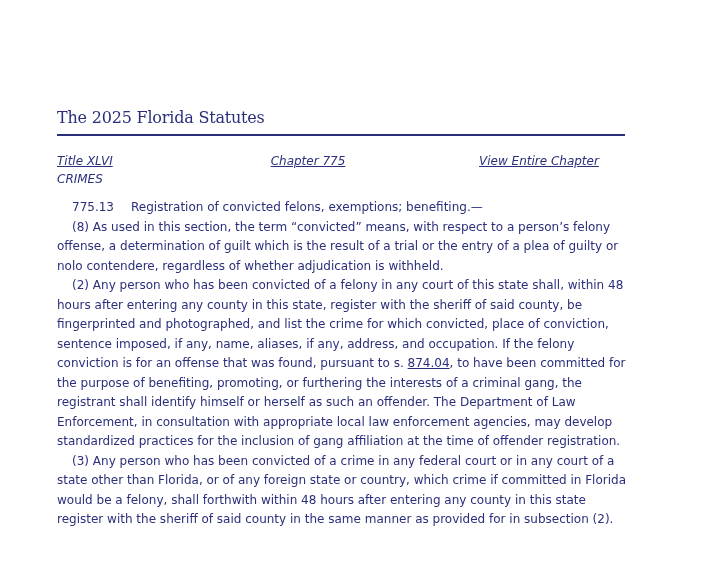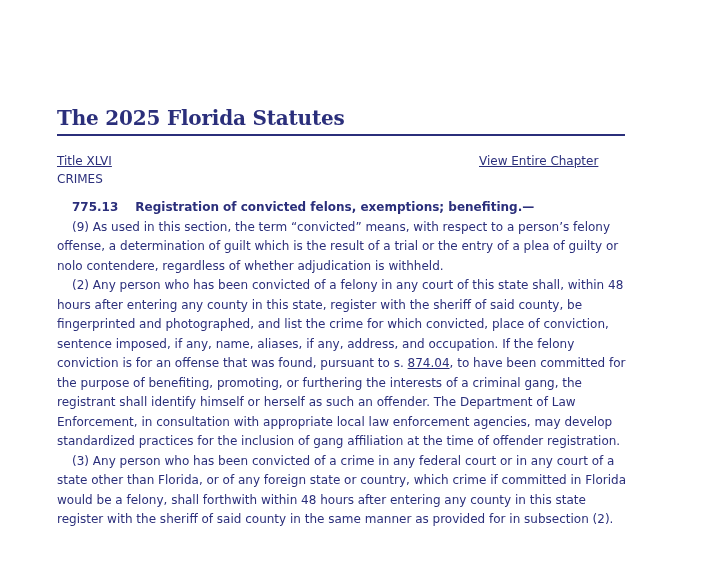--- a/index.html
+++ b/index.html
@@ -14,82 +14,84 @@
     font-family: "DejaVu Sans", sans-serif;
     color: #2b2f7b;
   }
   .content {
     margin-left: 57px;
     width: 572px;
     padding-top: 106px;
   }
   .page-title {
     font-family: "DejaVu Serif", serif;
-    font-weight: 700;
-    font-size: 20px;
+    font-weight: 400;
+    font-size: 16px;
     line-height: 24px;
     letter-spacing: -0.2px;
     margin: 0 0 4px 0;
     color: #2b2f7b;
   }
   .rule {
     height: 2px;
     background: #2b2f7b;
     border: 0;
     margin: 0;
     width: 568px;
   }
   .chapter-nav {
     display: grid;
     grid-template-columns: 80px 1fr 150px;
     margin-top: 16px;
     font-size: 12px;
     line-height: 18px;
+    font-style: italic;
   }
   .col-left   { text-align: left; }
   .col-center { text-align: center; white-space: nowrap; }
   .col-right  { text-align: left; }
   a.nav-link, a.ref-link {
     color: #2b2f7b;
     text-decoration: underline;
     cursor: pointer;
   }
   .statute {
     margin-top: 10px;
     font-size: 12px;
     line-height: 19.5px;
   }
   .statute p {
     margin: 0;
     text-indent: 15px;
   }
-  .bold { font-weight: bold; }
+  .bold { font-weight: normal; }
   .section-number { margin-right: 17px; }
 </style>
 </head>
 <body>
 
 <div class="content">
 
   <h1 class="page-title">The 2025 Florida Statutes</h1>
 
   <hr class="rule">
 
   <nav class="chapter-nav">
     <div class="col-left">
       <div><a class="nav-link" href="#">Title XLVI</a></div>
       <div>CRIMES</div>
     </div>
     <div class="col-center">
+      <div><a class="nav-link" href="#">Chapter 775</a></div>
     </div>
     <div class="col-right">
       <div><a class="nav-link" href="#">View Entire Chapter</a></div>
     </div>
   </nav>
 
   <main class="statute">
     <p><span class="bold section-number">775.13</span><span class="bold">Registration of convicted felons, exemptions; benefiting.—</span></p>
-    <p>(9) As used in this section, the term “convicted” means, with respect to a person’s felony offense, a determination of guilt which is the result of a trial or the entry of a plea of guilty or nolo contendere, regardless of whether adjudication is withheld.</p>
+    <p>(8) As used in this section, the term “convicted” means, with respect to a person’s felony offense, a determination of guilt which is the result of a trial or the entry of a plea of guilty or nolo contendere, regardless of whether adjudication is withheld.</p>
     <p><span>(2) Any person who has been convicted of a felony in any court of this state shall, within 48 hours after entering any county in this state, register with the sheriff of said county, be fingerprinted and photographed, and list the crime for which convicted, place of conviction, sentence imposed, if any, name, aliases, if any, address, and occupation. If the felony conviction is for an offense that was found, pursuant to s. </span><a class="ref-link" href="#">874.04</a><span>, to have been committed for the purpose of benefiting, promoting, or furthering the interests of a criminal gang, the registrant shall identify himself or herself as such an offender. The Department of Law Enforcement, in consultation with appropriate local law enforcement agencies, may develop standardized practices for the inclusion of gang affiliation at the time of offender registration.</span></p>
     <p>(3) Any person who has been convicted of a crime in any federal court or in any court of a state other than Florida, or of any foreign state or country, which crime if committed in Florida would be a felony, shall forthwith within 48 hours after entering any county in this state register with the sheriff of said county in the same manner as provided for in subsection (2).</p>
   </main>
 
 </div>
 
 </body></html>

